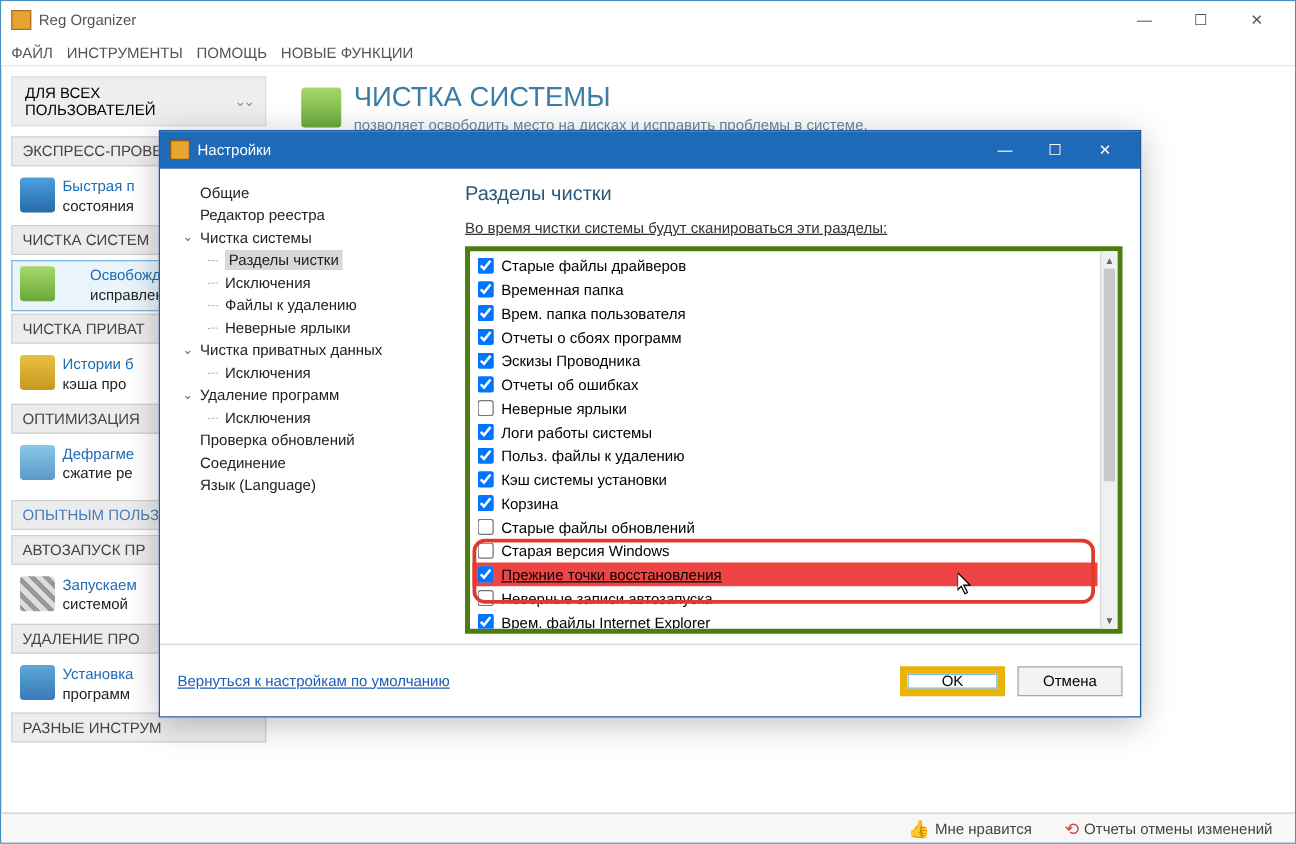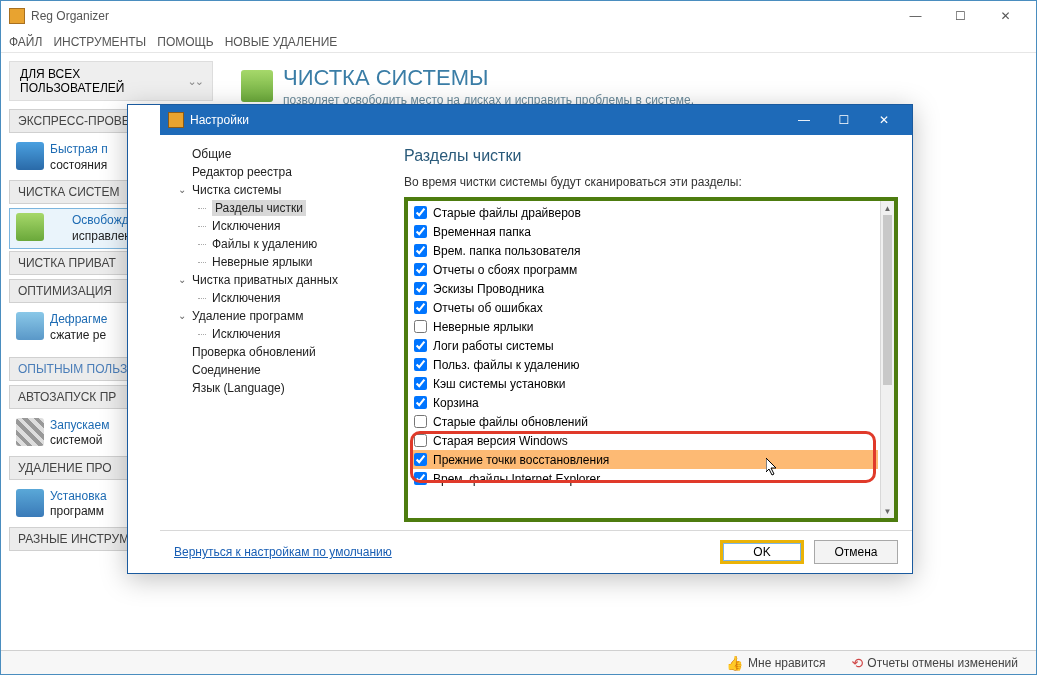--- a/index.html
+++ b/index.html
@@ -23,70 +23,70 @@
 .sb-txt .l1 { color:#1d6bb3; }
 .content { flex:1; padding:12px 20px; }
 .page-title { display:flex; align-items:center; gap:10px; }
 .page-title h1 { font-size:22px; color:#3a7da6; font-weight:400; }
 .page-sub { color:#6a8a9a; margin-top:2px; }
 .statusbar { position:absolute; bottom:0; left:0; right:0; height:24px; border-top:1px solid #d0d0d0; background:#f7f7f7; display:flex; align-items:center; justify-content:flex-end; gap:14px; padding:0 12px; color:#444; }
 .sb-like { display:flex; align-items:center; gap:4px; padding:2px 6px; }
 .thumbs-icon { color:#3aa64a; font-size:14px; }
 .undo-icon { color:#d04848; font-size:14px; }
 
-.overlay { position:absolute; left:126px; top:103px; width:786px; height:470px; background:#fff; border:1px solid #1a5a9e; box-shadow:0 5px 25px rgba(0,0,0,0.25); display:flex; flex-direction:column;padding-left:32px; }
+.overlay { position:absolute; left:126px; top:103px; width:786px; height:470px; background:#fff; border:1px solid #1a5a9e; box-shadow:0 5px 25px rgba(0,0,0,0.25); display:flex; flex-direction:column; }
 .dlg-title { height:30px; background:#1e6ab8; color:#fff; display:flex; align-items:center; padding:0 8px; }
 .dlg-title .app-icon { width:16px; height:16px; background:#e8a330; border:1px solid #8a5a18; margin-right:6px; }
 .dlg-title .t { flex:1; }
 .dlg-winbtn { width:40px; height:28px; display:flex; align-items:center; justify-content:center; color:#fff; }
 .dlg-body { flex:1; display:flex; overflow:hidden; }
 .dlg-tree { width:230px; padding:10px 8px; border-right:0; overflow:auto; }
 .tree-item { padding:2px 0 2px 24px; color:#222; position:relative; white-space:nowrap; }
 .tree-item.sub { padding-left:44px; }
 .tree-item.sel span { background:#d8d8d8; padding:1px 3px; }
 .tree-caret { position:absolute; left:10px; top:3px; width:10px; color:#666; font-size:10px; }
 .tree-item.sub::before { content:""; position:absolute; left:30px; top:50%; width:8px; border-top:1px dotted #aaa; }
 .dlg-right { flex:1; padding:12px 14px 8px 14px; display:flex; flex-direction:column; }
 .dlg-right h2 { font-size:16px; color:#2a5a7a; font-weight:400; margin-bottom:10px; }
-.dlg-right .desc { color:#333; margin-bottom:8px; }
+.dlg-right .desc { color:#333; margin-bottom:8px;text-decoration:underline; }
 .chk-box-wrap { border:4px solid #4d7c0f; flex:1; position:relative; overflow:hidden; }
 .chk-list { position:absolute; top:0; left:0; right:14px; padding:2px; }
 .chk-row { display:flex; align-items:center; gap:6px; padding:1px 4px; height:19px; }
-.chk-row.hl { background:#fdba74; }
+.chk-row.hl { background:#ef4444;text-decoration:underline; }
 .chk-row input { width:13px; height:13px; }
 .red-box { position:absolute; border:3px solid #e03a2a; border-radius:10px; pointer-events:none; }
 .scrollbar { position:absolute; right:0; top:0; bottom:0; width:14px; background:#f0f0f0; border-left:1px solid #d8d8d8; }
 .scroll-thumb { position:absolute; left:2px; right:2px; top:14px; height:170px; background:#c8c8c8; }
 .scroll-arrow { position:absolute; left:0; right:0; height:14px; display:flex; align-items:center; justify-content:center; color:#666; font-size:8px; }
-.dlg-footer { height:43px; border-top:1px solid #d8d8d8; display:flex; align-items:center; padding:0 14px; gap:10px; }
+.dlg-footer { height:58px; border-top:1px solid #d8d8d8; display:flex; align-items:center; padding:0 14px; gap:10px; }
 .link { color:#1a5fb4; text-decoration:underline; cursor:pointer; }
 .dlg-footer .spacer { flex:1; }
 .btn { min-width:84px; height:24px; border:1px solid #a8a8a8; background:#f3f3f3; display:flex; align-items:center; justify-content:center; padding:0 14px; }
-.btn.primary { border:3px solid #eab308; background:#fff; box-shadow:0 0 0 1px #7bb5e8 inset; }
+.btn.primary { border:6px solid #eab308; background:#fff; box-shadow:0 0 0 1px #7bb5e8 inset; }
 .cursor-arrow { position:absolute; pointer-events:none; }
 .chevrons { color:#888; letter-spacing:-2px; font-size:11px; }
 </style>
 </head>
 <body>
 
 <div class="titlebar">
   <div class="app-icon"></div>
   <div class="title">Reg Organizer</div>
   <div class="winbtns">
     <div class="winbtn">—</div>
     <div class="winbtn">☐</div>
     <div class="winbtn">✕</div>
   </div>
 </div>
 
 <div class="menubar">
   <span>ФАЙЛ</span>
   <span>ИНСТРУМЕНТЫ</span>
   <span>ПОМОЩЬ</span>
-  <span>НОВЫЕ УДАЛЕНИЕ</span>
+  <span>НОВЫЕ ФУНКЦИИ</span>
 </div>
 
 <div class="main">
   <div class="sidebar">
     <div class="userswitch">
       <span>ДЛЯ ВСЕХ ПОЛЬЗОВАТЕЛЕЙ</span>
       <span class="chevrons">⌄⌄</span>
     </div>
 
     <div class="section-hdr">ЭКСПРЕСС-ПРОВЕРКА</div>
@@ -101,20 +101,27 @@
     <div class="section-hdr">ЧИСТКА СИСТЕМ</div>
     <div class="sb-item sel">
       <div class="sb-icon" style="background:linear-gradient(#a6d86a,#6aa83a)"></div>
       <div class="sb-txt">
           <div class="l1">Освобожд</div>
           <div>исправлен</div>
         </div>
     </div>
 
     <div class="section-hdr">ЧИСТКА ПРИВАТ</div>
+    <div class="sb-item">
+      <div class="sb-icon" style="background:linear-gradient(#e8c040,#c89820)"></div>
+      <div class="sb-txt">
+          <div class="l1">Истории б</div>
+          <div>кэша про</div>
+        </div>
+    </div>
 
     <div class="section-hdr">ОПТИМИЗАЦИЯ</div>
     <div class="sb-item">
       <div class="sb-icon" style="background:linear-gradient(#8ac8e8,#5a98c8)"></div>
       <div class="sb-txt">
           <div class="l1">Дефрагме</div>
           <div>сжатие ре</div>
         </div>
     </div>
 
@@ -243,20 +250,24 @@
             </div>
             <div class="chk-row">
               <input type="checkbox" style="">
               <span>Старая версия Windows</span>
             </div>
             <div class="chk-row hl">
               <input type="checkbox" checked="" style="">
               <span>Прежние точки восстановления</span>
             </div>
             <div class="chk-row">
+              <input type="checkbox" style="">
+              <span>Неверные записи автозапуска</span>
+            </div>
+            <div class="chk-row">
               <input type="checkbox" checked="" style="">
               <span>Врем. файлы Internet Explorer</span>
             </div>
           </div>
         <div class="scrollbar">
           <div class="scroll-arrow" style="top:0">▲</div>
           <div class="scroll-thumb"></div>
           <div class="scroll-arrow" style="bottom:0">▼</div>
         </div>
         <div class="red-box" style="left:2px; right:18px; top:230px; height:52px"></div>

